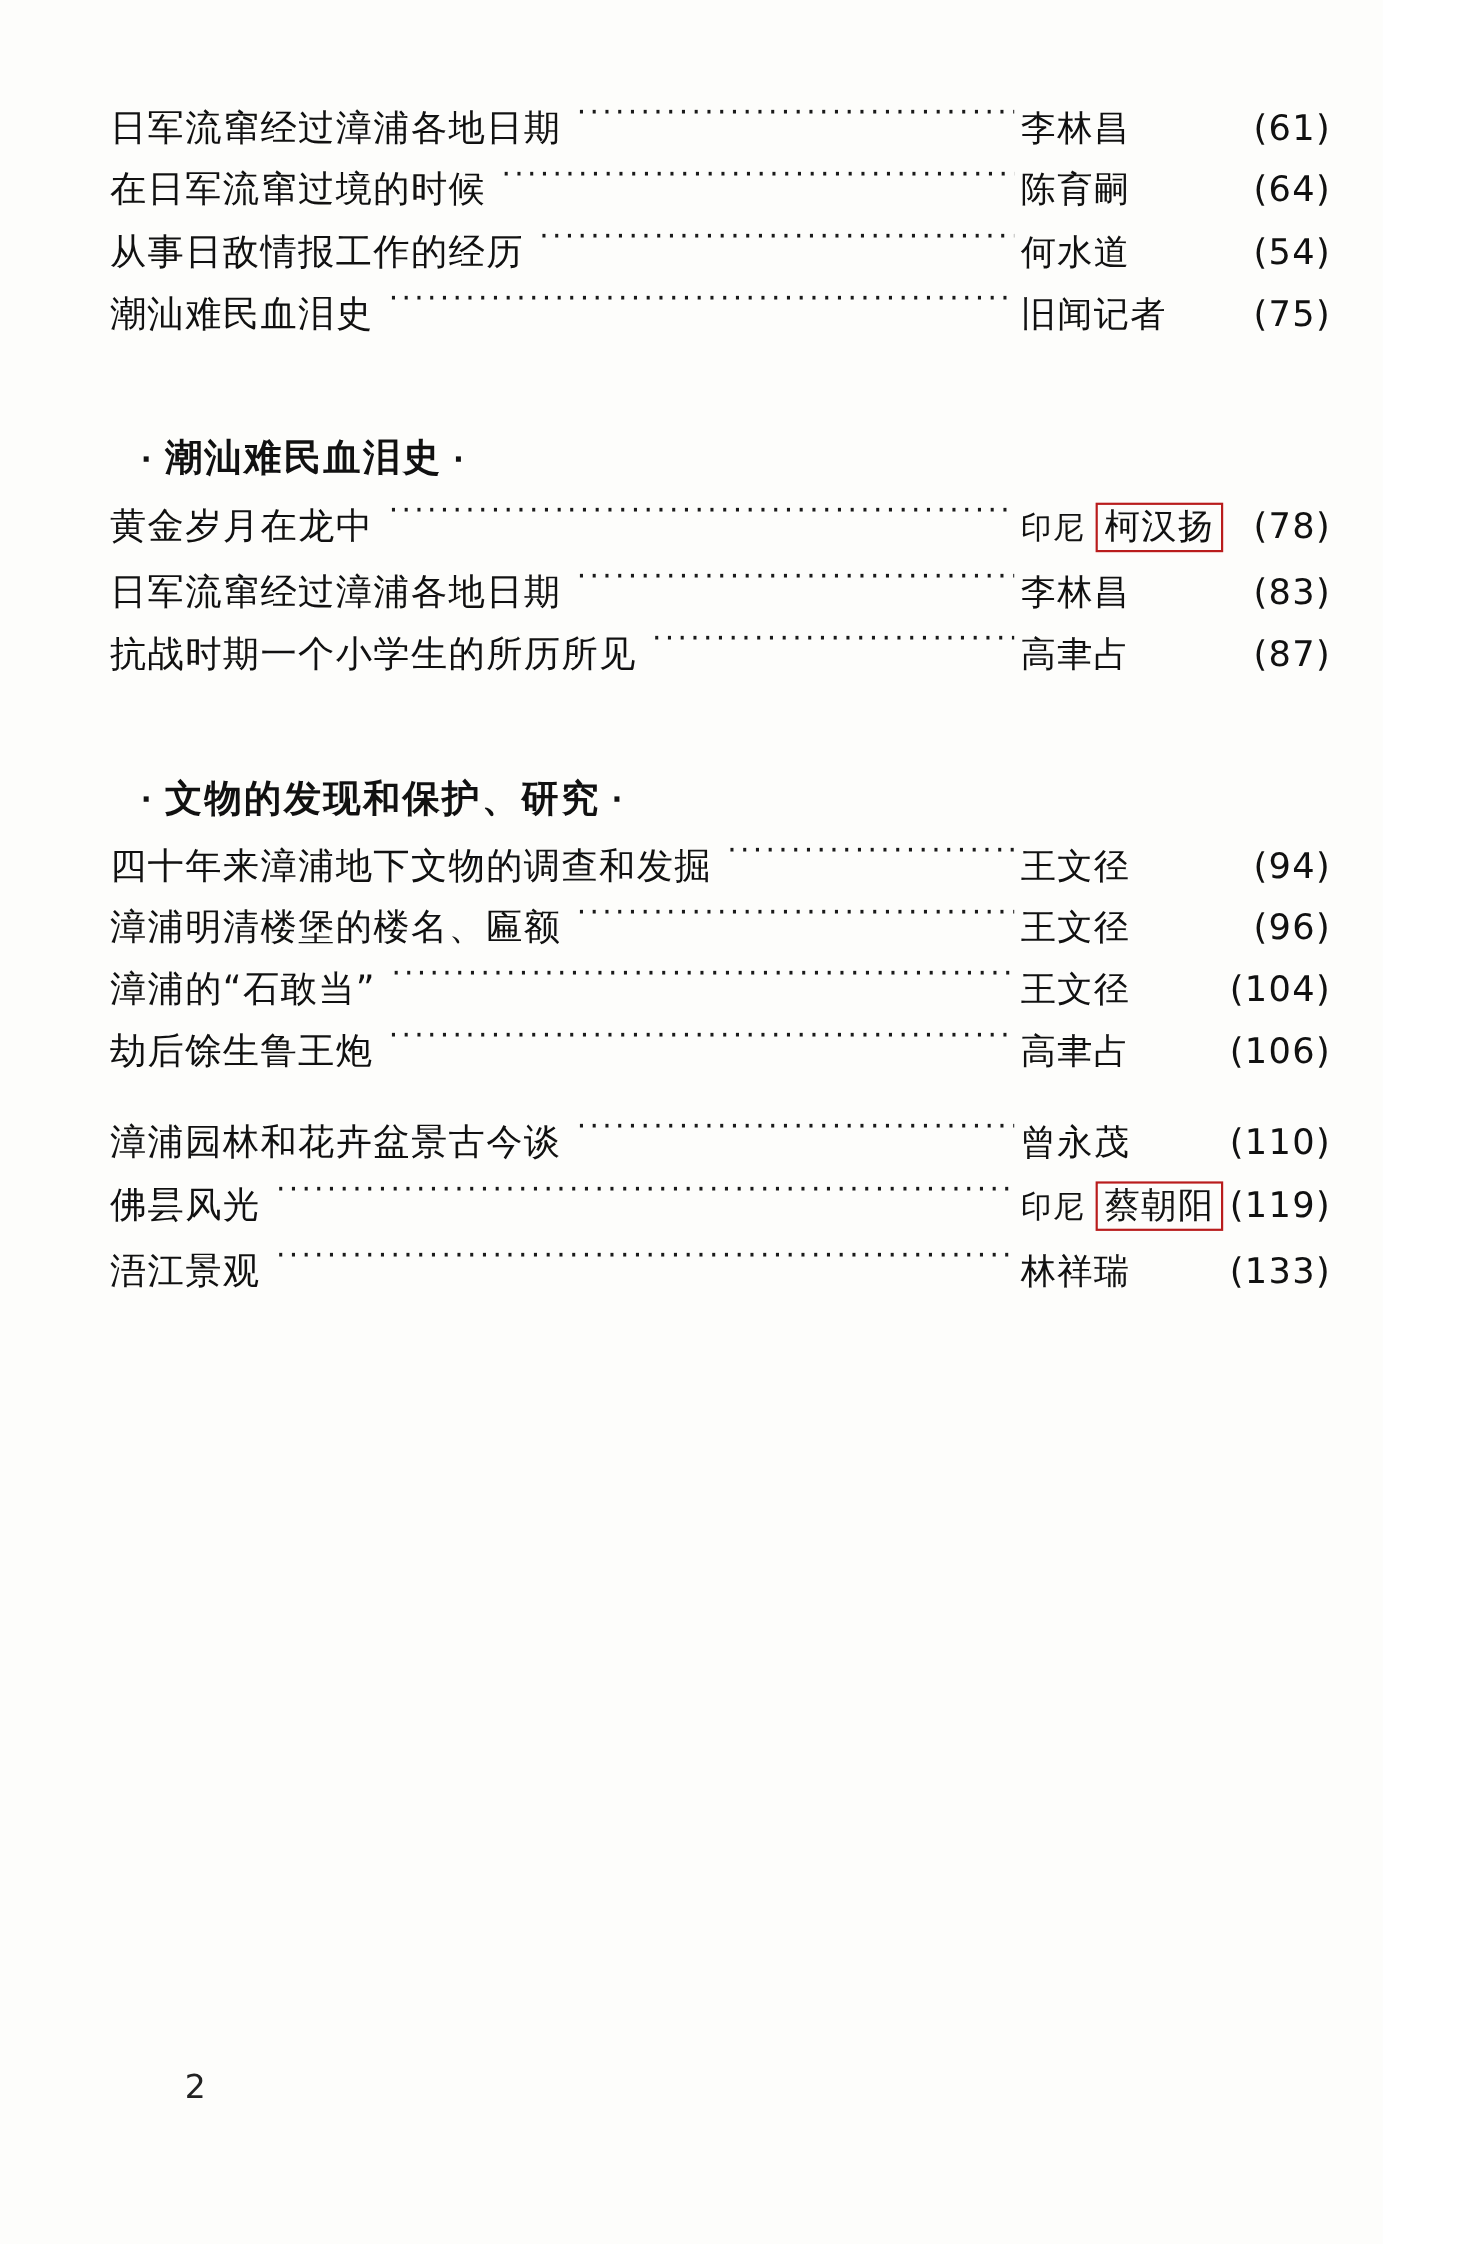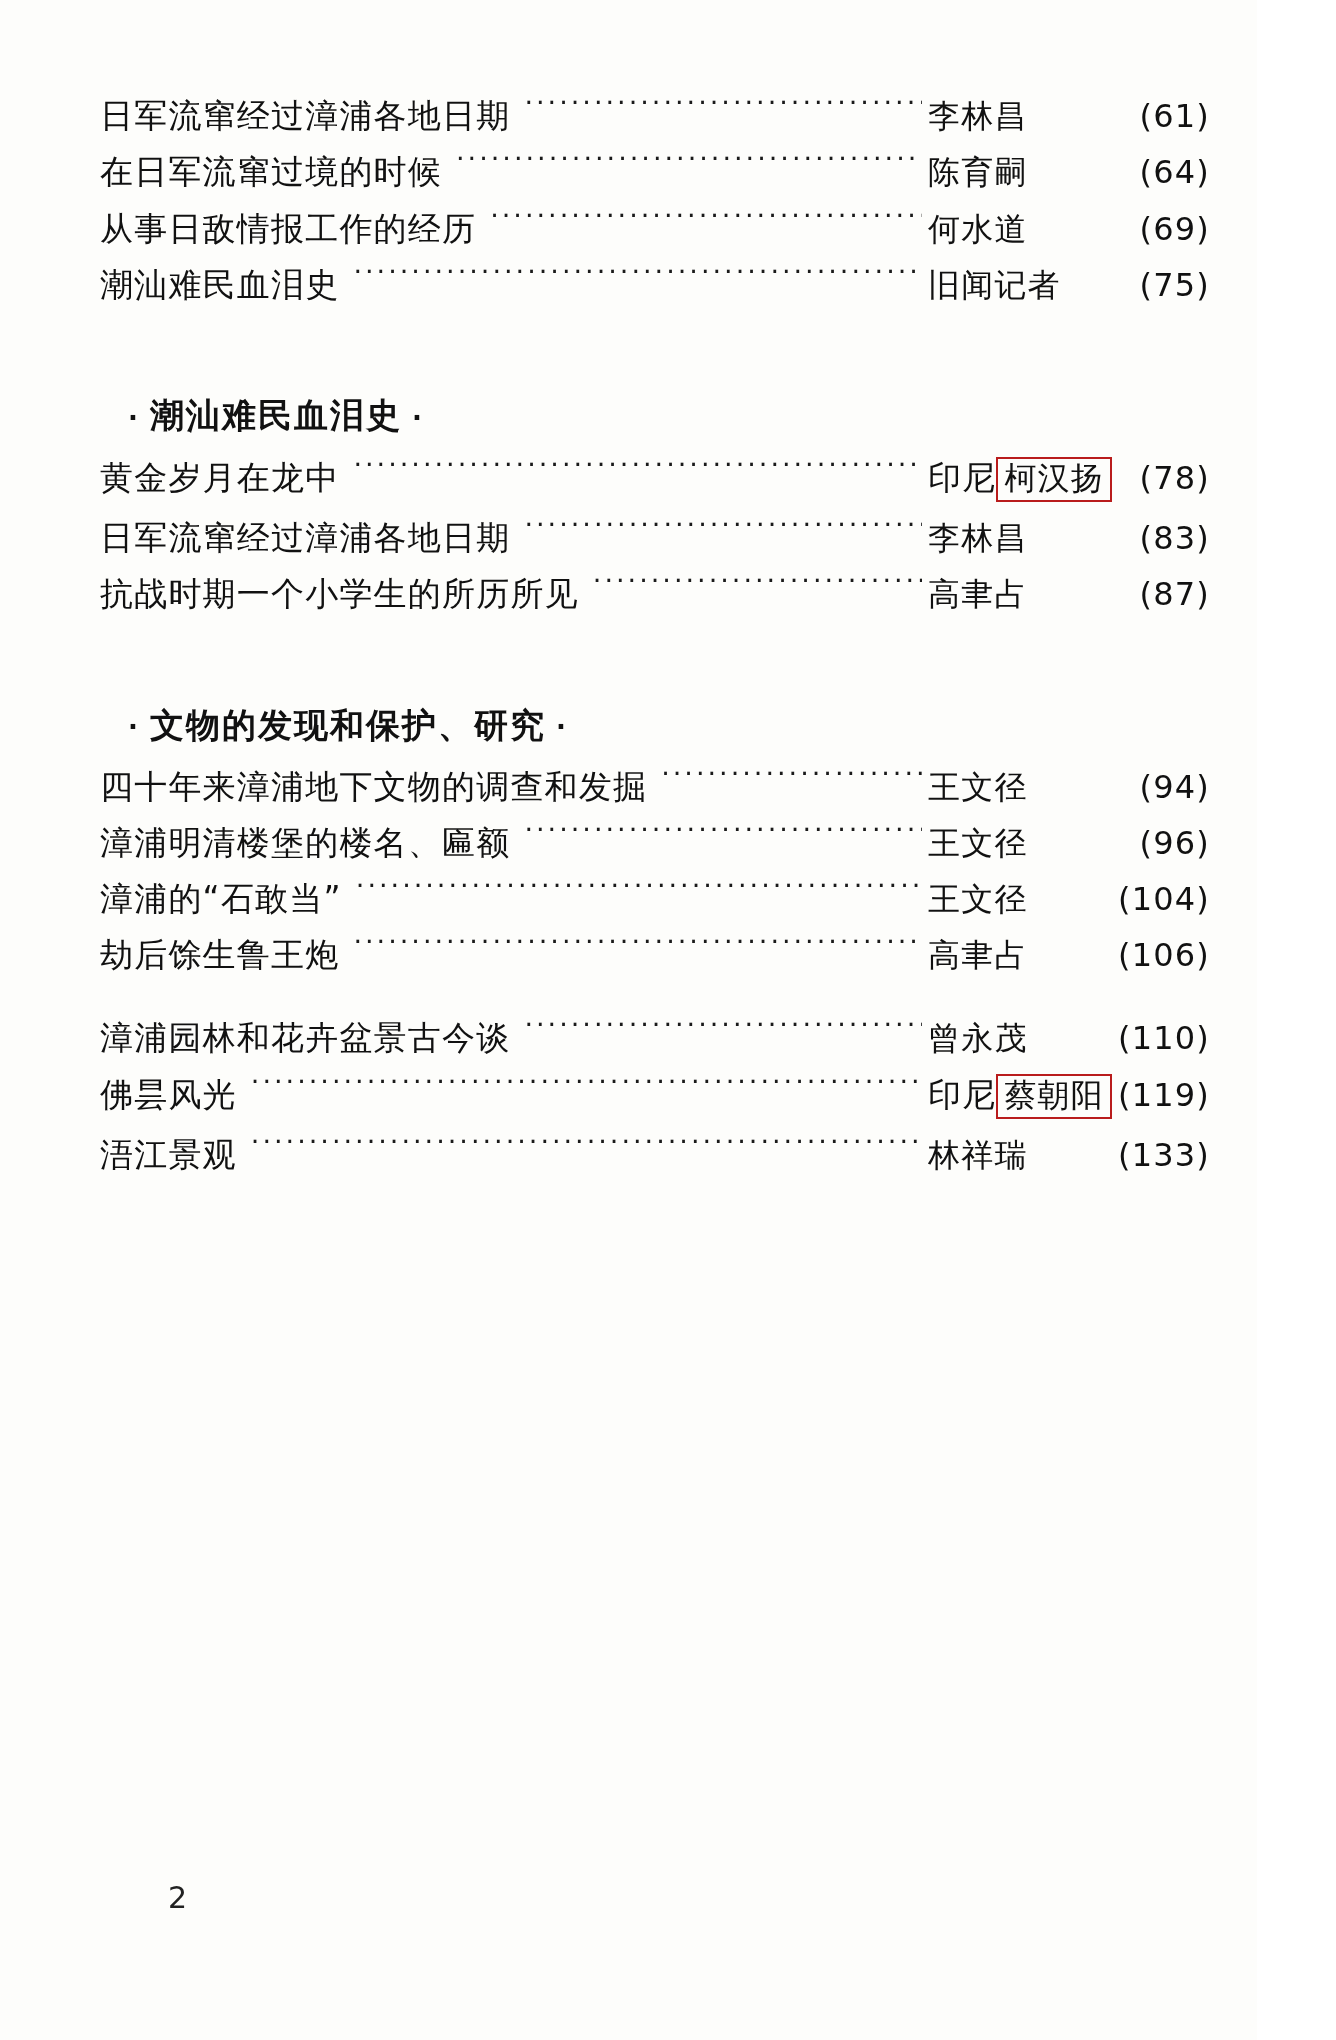--- a/index.html
+++ b/index.html
@@ -58,21 +58,22 @@
     position: absolute;
     left: 0;
     bottom: 7px;
     letter-spacing: 3px;
     font-size: 27px;
     color: #1a1a1a;
     white-space: nowrap;
   }
   .toc-prefix {
     white-space: nowrap;
-    font-size: 33px;
+    padding-right: 10px;
+    font-size: 28px;
   }
   .toc-author {
     white-space: nowrap;
     text-align: right;
     font-size: 32px;
     padding-right: 4px;
   }
   .toc-author.boxed {
     border: 2px solid #b91c1c;
     padding: 0px 6px 2px 6px;
@@ -137,21 +138,21 @@
           <span class="toc-author">陈育嗣</span>
         </span>
         <span class="toc-page">(64)</span>
       </div>
       <div class="toc-row">
         <span class="toc-title">从事日敌情报工作的经历</span>
         <span class="toc-dots"></span>
         <span class="author-col">
           <span class="toc-author">何水道</span>
         </span>
-        <span class="toc-page">(69)</span>
+        <span class="toc-page">(54)</span>
       </div>
       <div class="toc-row">
         <span class="toc-title">潮汕难民血泪史</span>
         <span class="toc-dots"></span>
         <span class="author-col">
           <span class="toc-author">旧闻记者</span>
         </span>
         <span class="toc-page">(75)</span>
       </div>
       <div class="group-gap"></div>

